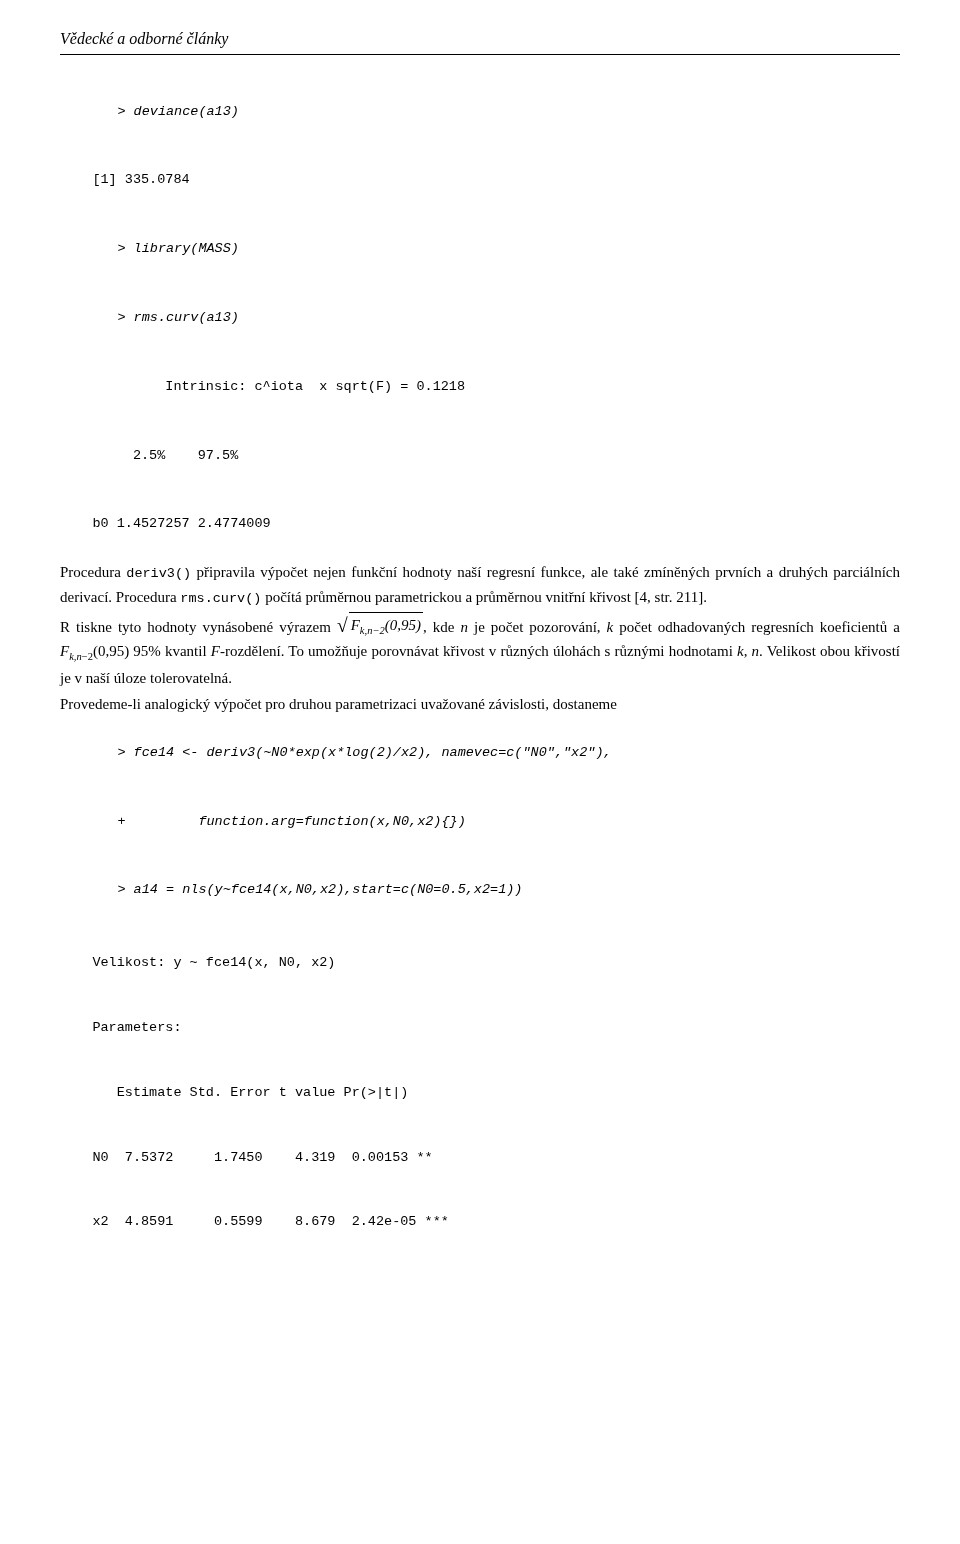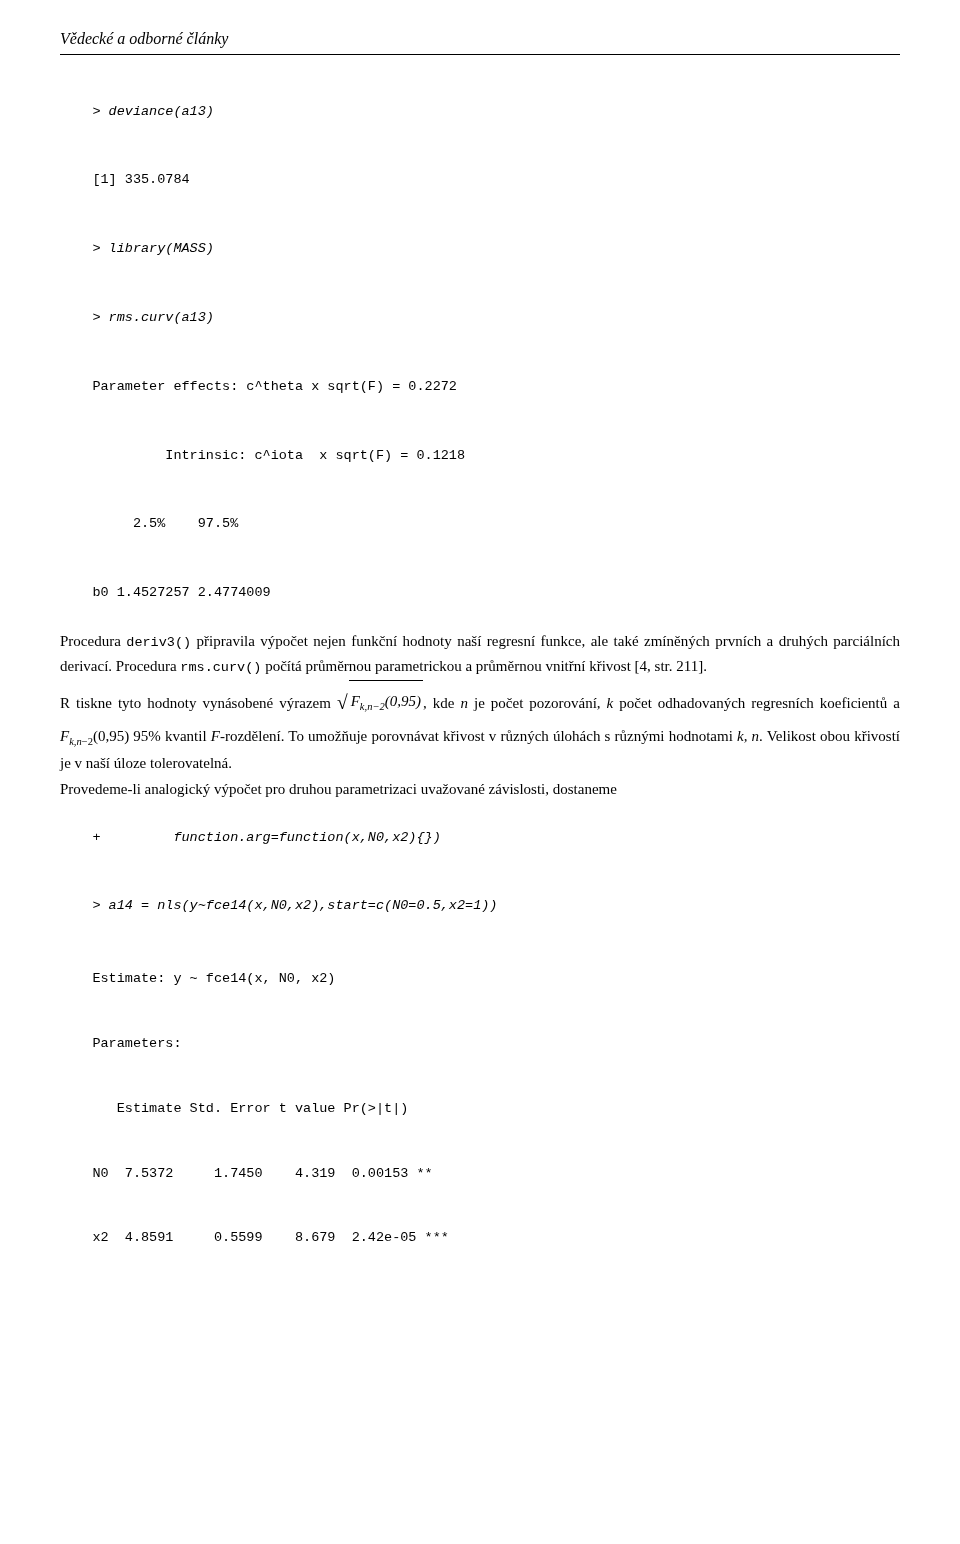--- a/index.html
+++ b/index.html
@@ -56,20 +56,21 @@
       line-height: 1.6;
     }
 
     .mono {
       font-family: 'Courier New', Courier, monospace;
       font-size: 13.5px;
     }
 
     .italic {
       font-style: italic;
+      margin-left: 25px;
     }
 
     .math-inline {
       font-style: italic;
     }
 
     .section-gap {
       margin: 6px 0;
     }
 
@@ -91,21 +92,21 @@
 
     .sqrt-radical {
       font-size: 1.3em;
       line-height: 1;
       margin-right: 1px;
       font-family: serif;
     }
 
     .sqrt-content {
       border-top: 1.5px solid #000;
-      padding: 8px 2px;
+      padding: 0 2px;
       font-style: italic;
     }
   </style>
 </head>
 <body>
 
 <div class="page-header">
   <span class="header-title">Vědecké a odborné články</span>
 </div>
 
@@ -120,23 +121,20 @@
   </div>
 
   <div class="code-block">
     <span class="prompt italic">&gt; library(MASS)</span>
   </div>
 
   <div class="code-block">
     <span class="prompt italic">&gt; rms.curv(a13)</span>
   </div>
 
-  <div class="code-block">
-    <span>Parameter effects: c^theta x sqrt(F) = 0.2272</span>
-  </div>
 
   <div class="code-block">
     <span>         Intrinsic: c^iota  x sqrt(F) = 0.1218</span>
   </div>
 
 
   <div class="code-block">
     <span>     2.5%    97.5%</span>
   </div>
 
@@ -157,34 +155,37 @@
         <span class="math-inline">F</span><sub><span class="math-inline">k,n</span>−2</sub>(0,95)
       </span>
     </span>,
     kde <span class="math-inline">n</span> je počet pozorování, <span class="math-inline">k</span> počet odhadovaných regresních koeficientů a <span class="math-inline">F</span><sub><span class="math-inline">k,n</span>−2</sub>(0,95) 95% kvantil <span class="math-inline">F</span>-rozdělení. To umožňuje porovnávat křivost v různých úlohách s růz­nými hodnotami <span class="math-inline">k, n</span>. Velikost obou křivostí je v naší úloze tolerovatelná.
   </p>
 
   <p class="text-para">
     Provedeme-li analogický výpočet pro druhou parametrizaci uvažované závis­losti, dostaneme
   </p>
 
+  <div class="code-block">
+    <span class="prompt italic">&gt; fce14 &lt;- deriv3(~N0*exp(x*log(2)/x2), namevec=c("N0","x2"),</span>
+  </div>
 
   <div class="code-block">
     <span class="prompt italic">+         function.arg=function(x,N0,x2){})</span>
   </div>
 
   <div class="code-block">
     <span class="prompt italic">&gt; a14 = nls(y~fce14(x,N0,x2),start=c(N0=0.5,x2=1))</span>
   </div>
 
 
   <div class="section-gap" style="margin-top:8px;"></div>
 
   <div class="code-output">
-    <span>Estimate: y ~ fce14(x, N0, x2)</span>
+    <span>Velikost: y ~ fce14(x, N0, x2)</span>
   </div>
 
   <div class="code-output">
     <span>Parameters:</span>
   </div>
 
   <div class="code-output">
     <span>   Estimate Std. Error t value Pr(&gt;|t|)</span>
   </div>
 

